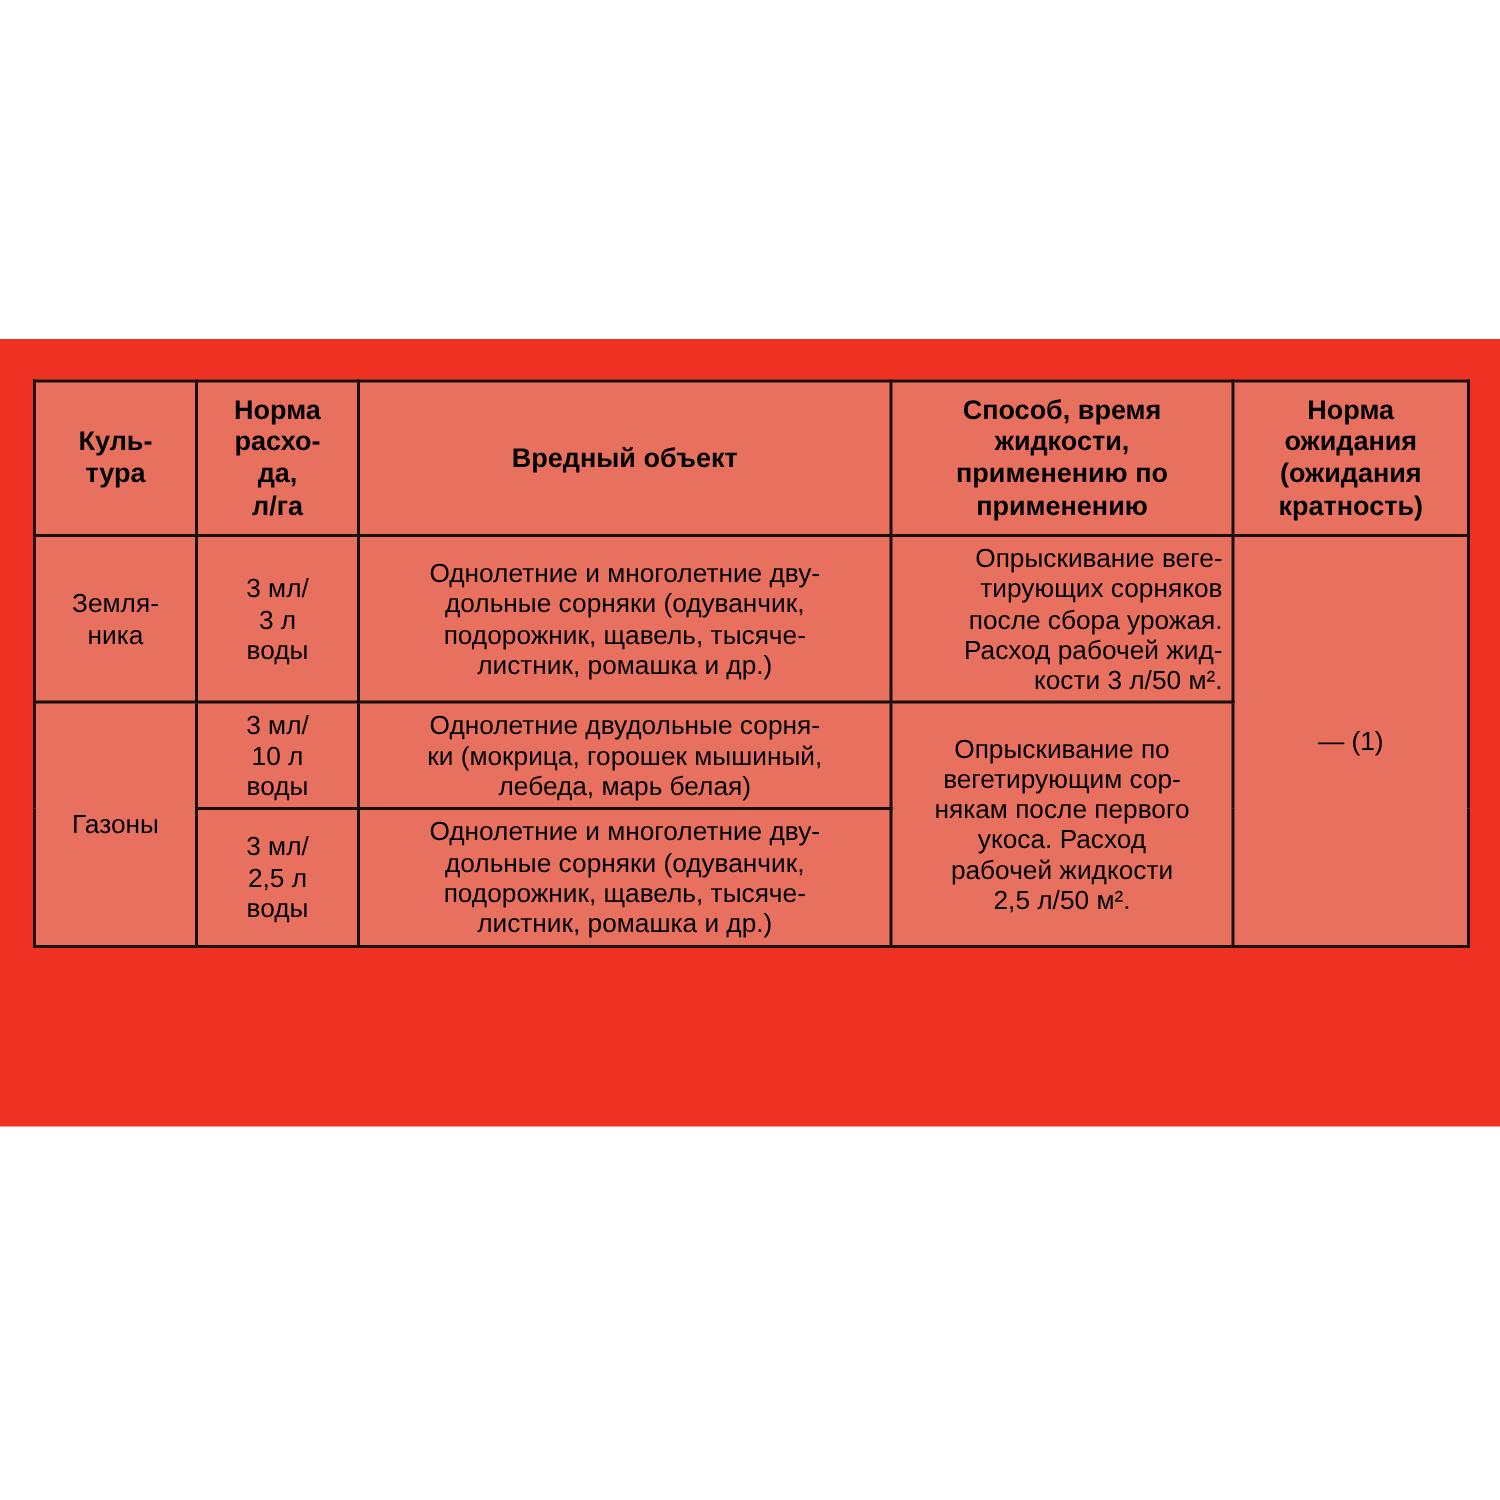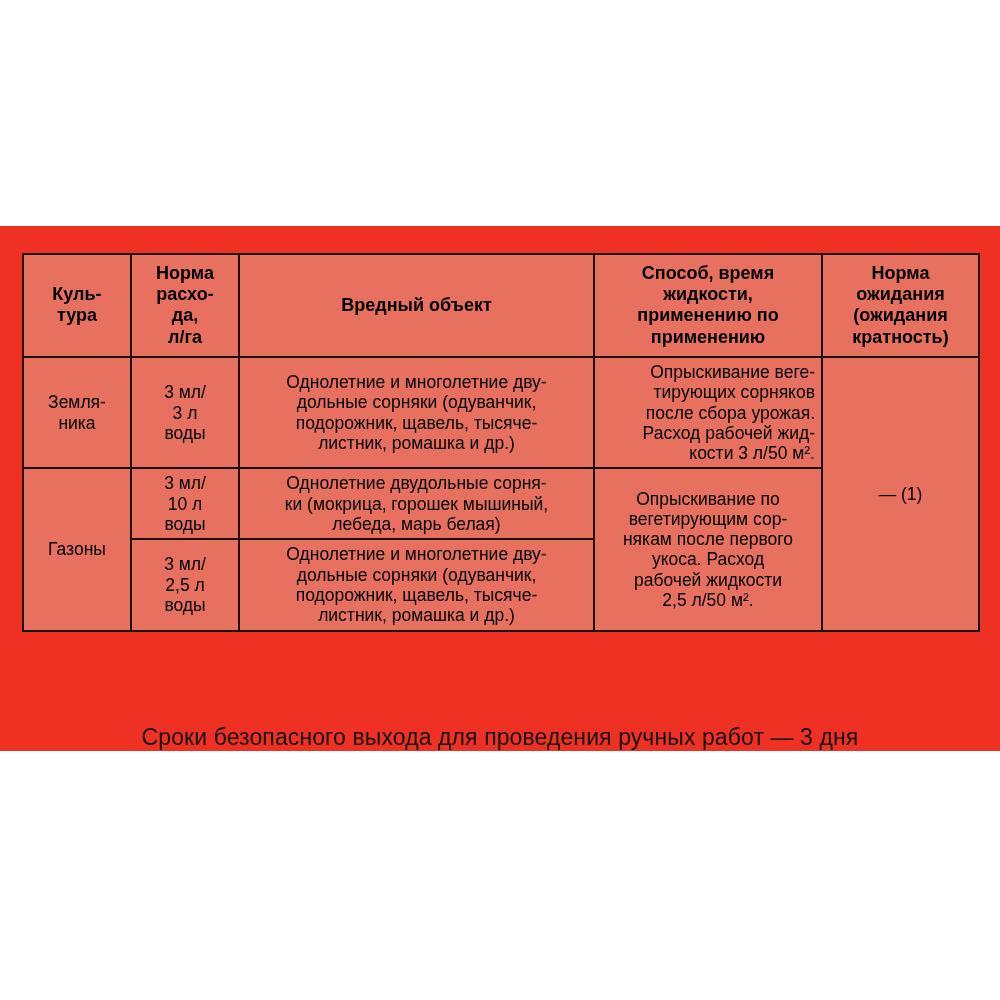--- a/index.html
+++ b/index.html
@@ -212,14 +212,13 @@
             <div>дольные сорняки (одуванчик,</div>
             <div>подорожник, щавель, тысяче-</div>
             <div>листник, ромашка и др.)</div>
           </td>
         </tr>
       </tbody>
     </table>
 
   </div>
 
-  <div class="footer-note">Сроки безопасного выхода для проведения ручных работ — 3 дня</div>
 </div>
 
 </body></html>

